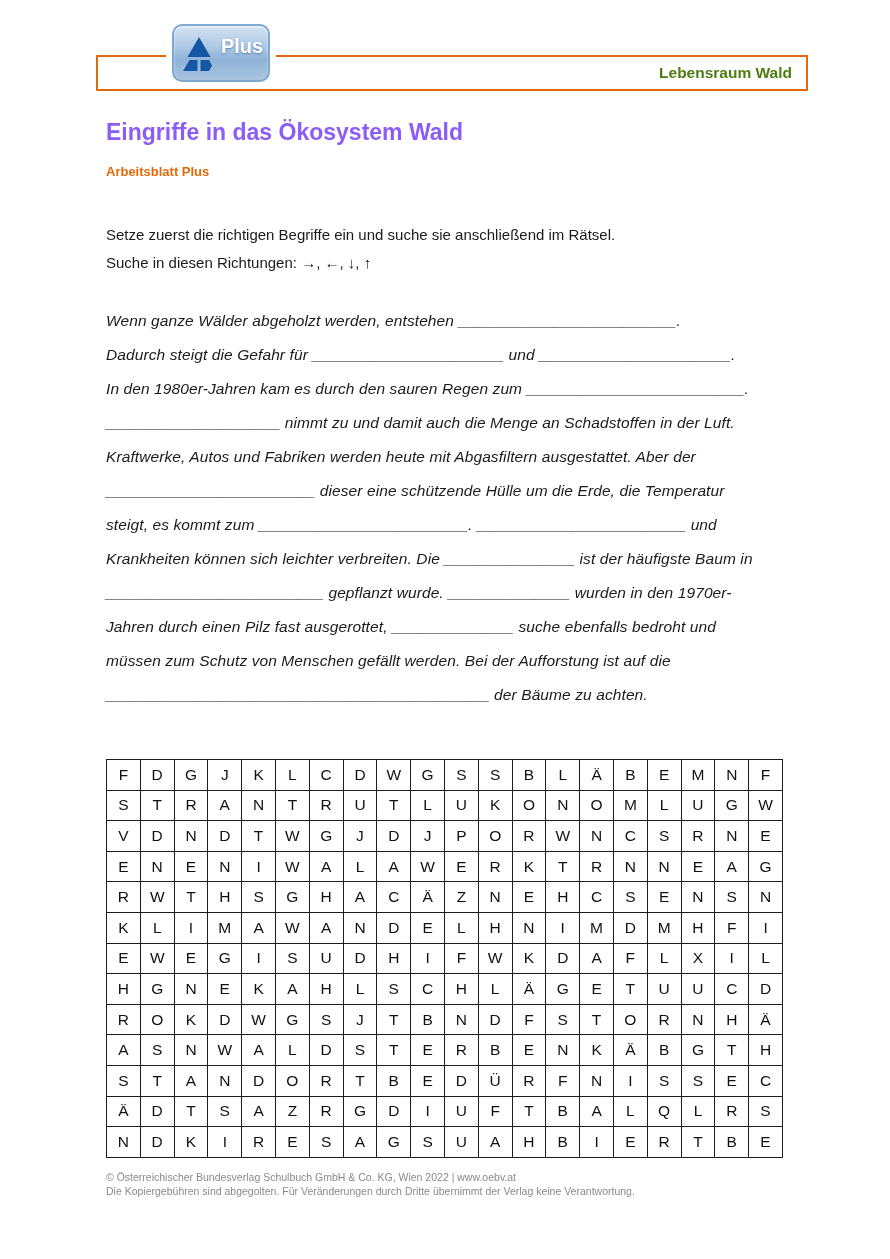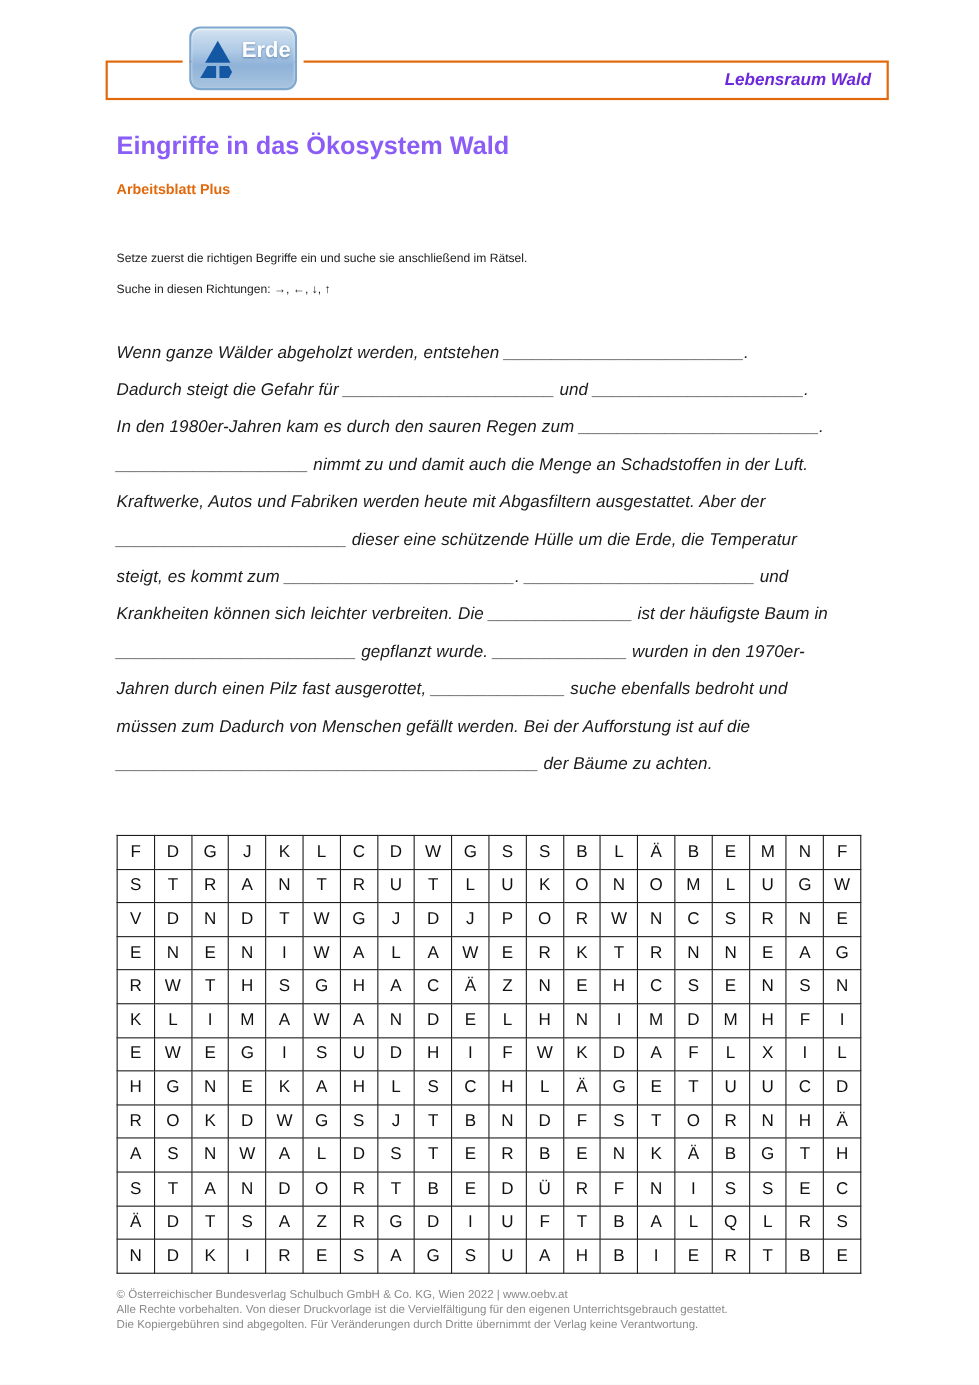--- a/index.html
+++ b/index.html
@@ -14,21 +14,21 @@
     box-shadow:0 0 4px rgba(0,0,0,.25);
   }
   
   .banner-box{
     position:absolute;left:96px;top:55px;width:694px;height:32px;
     border:2px solid #E2690B;
     display:flex;align-items:center;justify-content:flex-end;
     padding-right:14px;box-sizing:content-box;
   }
   .banner-label{
-    color:#6d28d9;font-weight:bold;font-size:15.5px;font-style:italic;
+    color:#4d7c0f;font-weight:bold;font-size:15.5px;
   }
   .logo-badge{
     position:absolute;left:172px;top:24px;width:94px;height:54px;
     border-radius:10px;
     border:2px solid #7FA8CF;
     background:linear-gradient(180deg,#D3E2F1 0%,#AECAE5 38%,#8FB2D8 62%,#A8C4DF 100%);
     box-shadow:0 0 0 6px #ffffff, inset 0 1px 2px rgba(255,255,255,.8);
     display:flex;align-items:center;justify-content:center;
   }
   .logo-icon{width:40px;height:44px;margin-top:4px;}
@@ -42,21 +42,21 @@
     position:absolute;left:106px;top:119px;
     color:#8b5cf6;font-size:23px;font-weight:bold;
   }
   .subtitle{
     position:absolute;left:106px;top:164px;
     color:#E2690B;font-size:13px;font-weight:bold;
   }
   
   .instructions{
     position:absolute;left:106px;top:221px;width:690px;
-    font-size:11px;line-height:28px;
+    font-size:15px;line-height:28px;
   }
   
   .fill-text{
     position:absolute;left:106px;top:304px;width:695px;
     font-size:15.5px;line-height:34px;
     letter-spacing:.1px;
     font-style:italic;
   }
   .fill-line{white-space:nowrap;}
   
@@ -83,21 +83,21 @@
   <div class="banner-box">
     <span class="banner-label">Lebensraum Wald</span>
   </div>
 
   <div class="logo-badge">
     <svg class="logo-icon" viewBox="0 0 80 80" xmlns="http://www.w3.org/2000/svg">
       <polygon points="40,4 63,44 17,44" fill="#1458A4"></polygon>
       <polygon points="21,50 37,50 37,72 8,72" fill="#1458A4"></polygon>
       <polygon points="43,50 60,50 66,61 60,72 43,72" fill="#1458A4"></polygon>
     </svg>
-    <span class="logo-text">Erde</span>
+    <span class="logo-text">Plus</span>
   </div>
 
   <div class="title">Eingriffe in das Ökosystem Wald</div>
   <div class="subtitle">Arbeitsblatt Plus</div>
 
   <div class="instructions">
     <div>Setze zuerst die richtigen Begriffe ein und suche sie anschließend im Rätsel.</div>
     <div>Suche in diesen Richtungen: →, ←, ↓, ↑</div>
   </div>
 
@@ -105,21 +105,21 @@
     <div class="fill-line">Wenn ganze Wälder abgeholzt werden, entstehen _________________________.</div>
     <div class="fill-line">Dadurch steigt die Gefahr für ______________________ und ______________________.</div>
     <div class="fill-line">In den 1980er-Jahren kam es durch den sauren Regen zum _________________________.</div>
     <div class="fill-line">____________________ nimmt zu und damit auch die Menge an Schadstoffen in der Luft.</div>
     <div class="fill-line">Kraftwerke, Autos und Fabriken werden heute mit Abgasfiltern ausgestattet. Aber der</div>
     <div class="fill-line">________________________ dieser eine schützende Hülle um die Erde, die Temperatur</div>
     <div class="fill-line">steigt, es kommt zum ________________________. ________________________ und</div>
     <div class="fill-line">Krankheiten können sich leichter verbreiten. Die _______________ ist der häufigste Baum in</div>
     <div class="fill-line">_________________________ gepflanzt wurde. ______________ wurden in den 1970er-</div>
     <div class="fill-line">Jahren durch einen Pilz fast ausgerottet, ______________ suche ebenfalls bedroht und</div>
-    <div class="fill-line">müssen zum Dadurch von Menschen gefällt werden. Bei der Aufforstung ist auf die</div>
+    <div class="fill-line">müssen zum Schutz von Menschen gefällt werden. Bei der Aufforstung ist auf die</div>
     <div class="fill-line">____________________________________________ der Bäume zu achten.</div>
   </div>
 
   <div class="grid-wrap">
     <table class="word-grid">
       <tbody>
           <tr>
             <td>F</td>
             <td>D</td>
             <td>G</td>
@@ -404,17 +404,16 @@
             <td>T</td>
             <td>B</td>
             <td>E</td>
           </tr>
         </tbody>
     </table>
   </div>
 
   <div class="footer">
     <div>© Österreichischer Bundesverlag Schulbuch GmbH &amp; Co. KG, Wien 2022 | www.oebv.at</div>
-    <div>Alle Rechte vorbehalten. Von dieser Druckvorlage ist die Vervielfältigung für den eigenen Unterrichtsgebrauch gestattet.</div>
     <div>Die Kopiergebühren sind abgegolten. Für Veränderungen durch Dritte übernimmt der Verlag keine Verantwortung.</div>
   </div>
 
 </div>
 
 </body></html>

